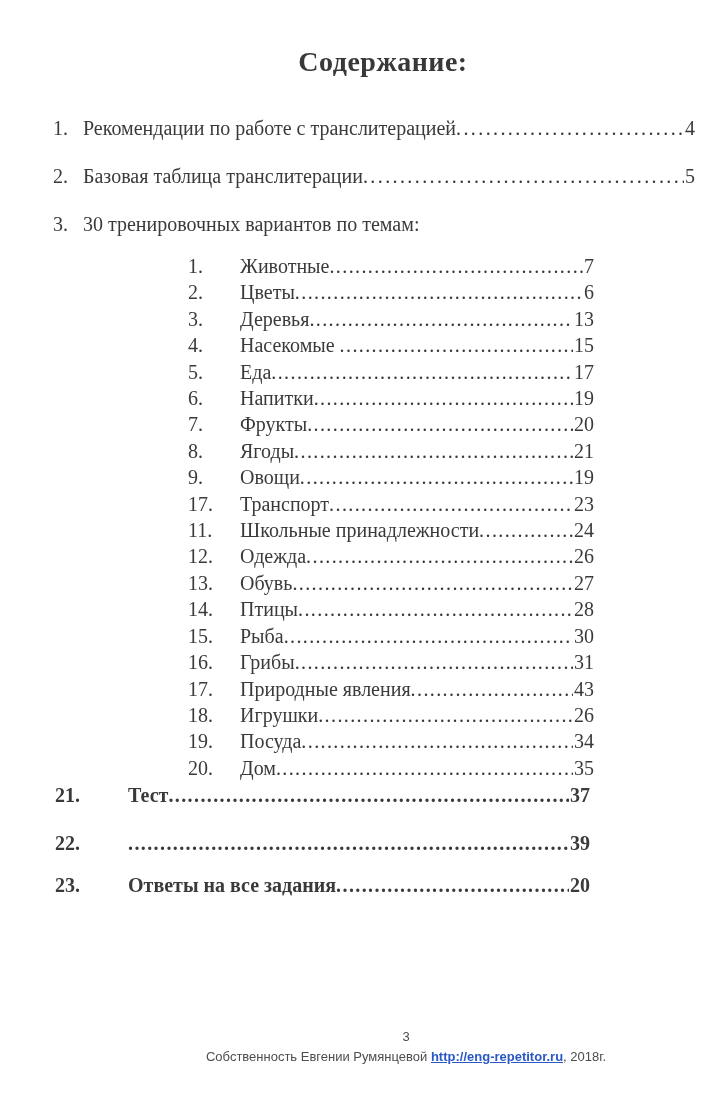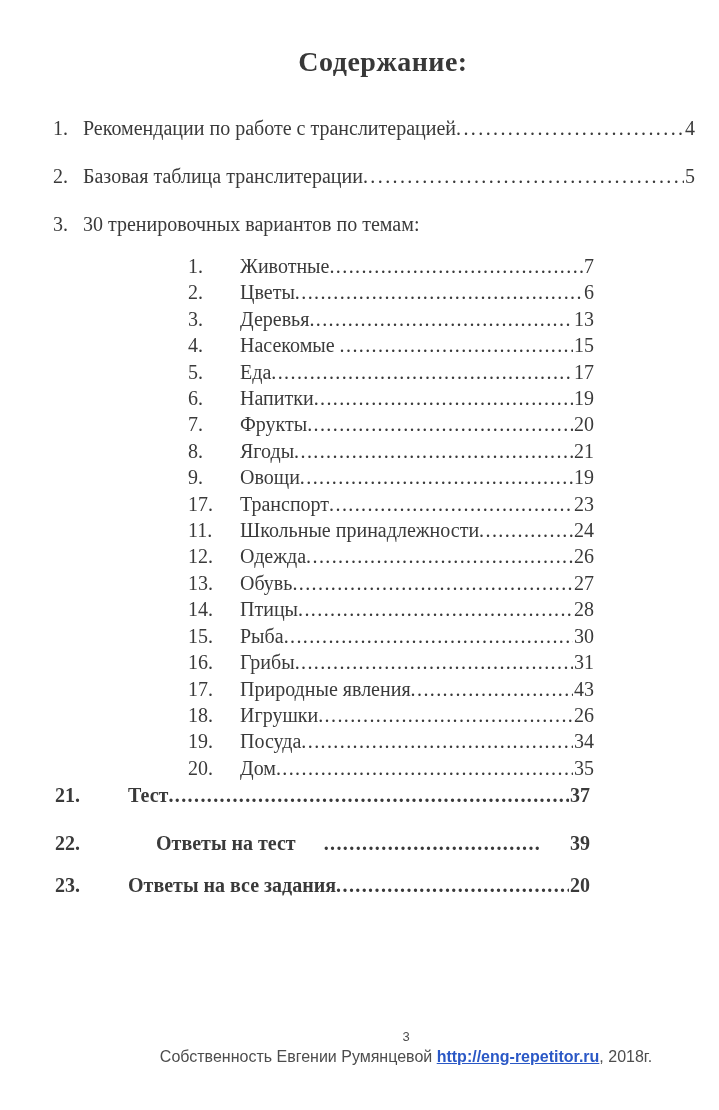--- a/index.html
+++ b/index.html
@@ -57,37 +57,37 @@
   }
   .sub-row { line-height: 26.4px; }
   .sub-row .num { width: 52px; }
 
   #tail-rows {
     margin-top: 1px;
     margin-left: 2px;
     width: 535px;
   }
   .tail-row { line-height: 27px; font-weight: bold; }
-  .tail-row:nth-child(2) { margin-top: 21px; gap: 28px; }
+  .tail-row:nth-child(2) { margin-top: 21px; }
   .tail-row:nth-child(3) { margin-top: 15px; }
   .tail-row .num { width: 73px; }
 
   .footer {
     margin-top: 130px;
     font-family: "Liberation Sans", "DejaVu Sans", sans-serif;
     color: #4d4d4d;
     text-align: center;
   }
   .footer-inner { margin-left: 64px; }
   .pagenum {
     font-size: 13px;
     line-height: 16px;
   }
   .attribution {
-    font-size: 16px;
+    font-size: 13px;
     line-height: 18px;
     margin-top: 3px;
   }
   .attribution a {
     color: #2a58c6;
     font-weight: 600;
     text-decoration: underline;
     cursor: pointer;
   }
 </style>
@@ -243,21 +243,20 @@
 
     <div id="tail-rows">
         <div class="row tail-row">
           <span class="num">21.</span>
           <span class="label">Тест</span>
           <span class="leader">................................................................................................................................................................</span>
           <span class="pg">37</span>
         </div>
         <div class="row tail-row">
           <span class="num">22.</span>
-          <span class="label">Ответы на тест</span>
           <span class="leader">................................................................................................................................................................</span>
           <span class="pg">39</span>
         </div>
         <div class="row tail-row">
           <span class="num">23.</span>
           <span class="label">Ответы на все задания</span>
           <span class="leader">................................................................................................................................................................</span>
           <span class="pg">20</span>
         </div>
       </div>

